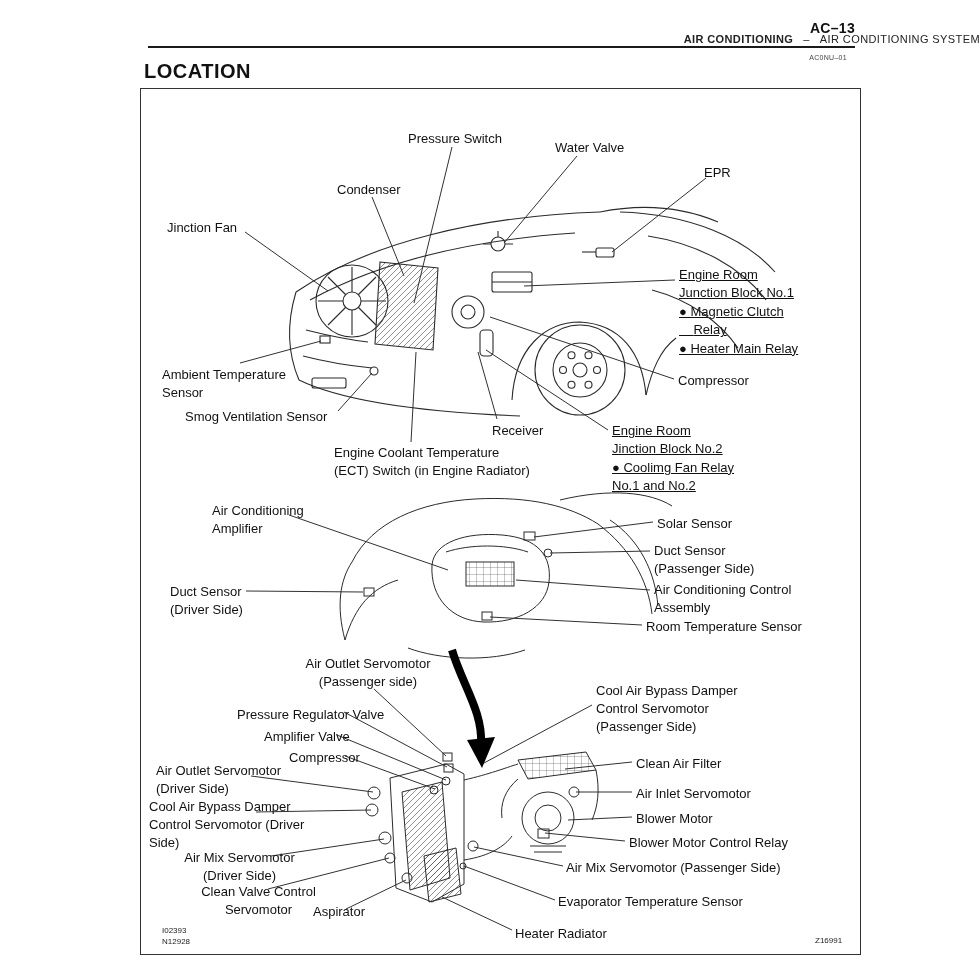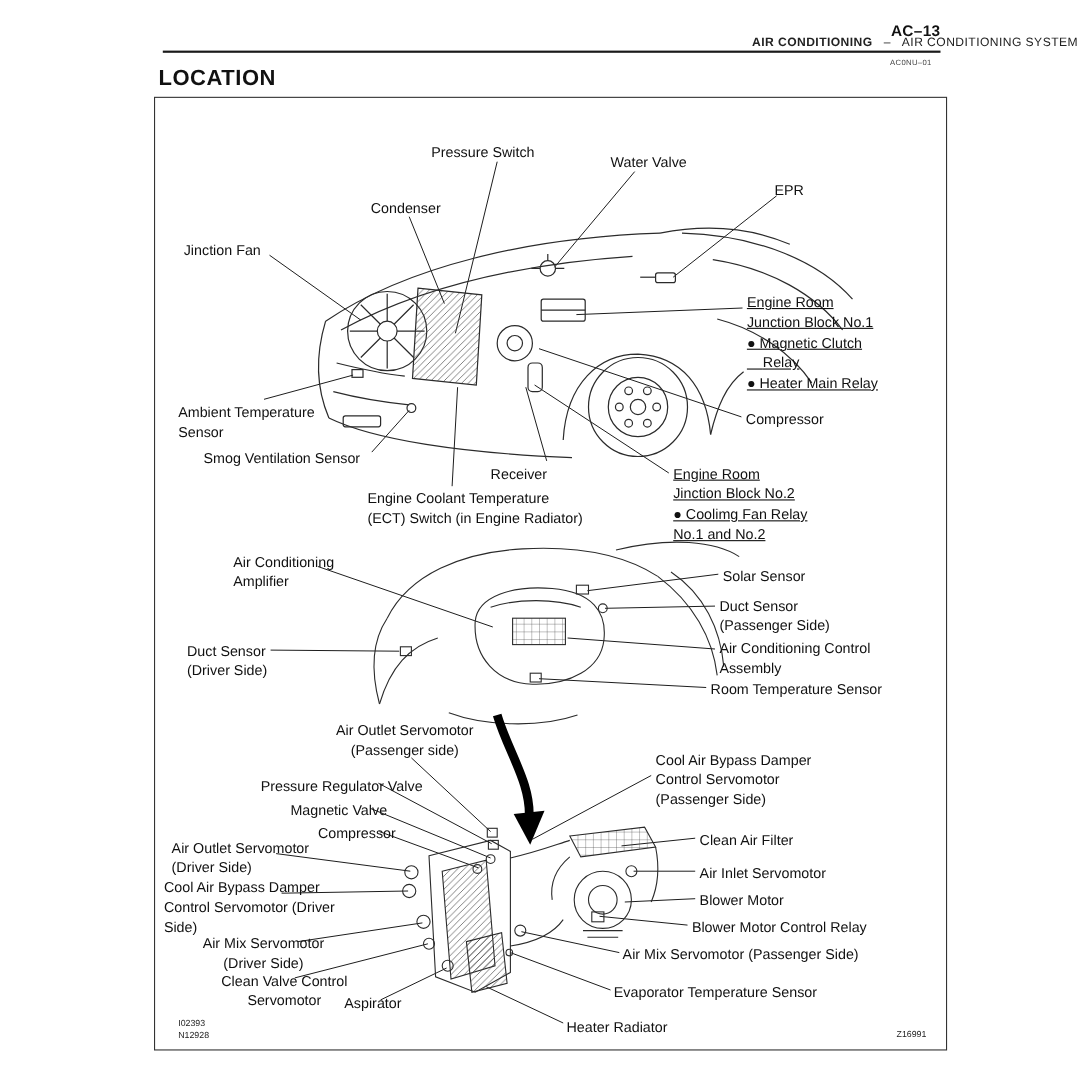--- a/index.html
+++ b/index.html
@@ -199,35 +199,35 @@
       <circle cx="548" cy="818" r="13"></circle>
       <path d="M530,846 h36 M534,852 h28"></path>
     </g>
     <circle cx="574" cy="792" r="5"></circle>
     <rect x="538" y="829" width="11" height="9"></rect>
     <circle cx="473" cy="846" r="5"></circle>
     <circle cx="463" cy="866" r="3"></circle>
   </g>
 </svg>
 
-<div class="lbl" style="left:392px;top:130px">Pressure Switch</div>
+<div class="lbl" style="left:408px;top:130px">Pressure Switch</div>
 <div class="lbl" style="left:555px;top:139px">Water Valve</div>
 <div class="lbl" style="left:704px;top:164px">EPR</div>
 <div class="lbl" style="left:337px;top:181px">Condenser</div>
 <div class="lbl" style="left:167px;top:219px">Jinction Fan</div>
 <div class="lbl list" style="left:679px;top:266px">Engine Room
 Junction Block No.1
 ● Magnetic Clutch
     Relay
 ● Heater Main Relay</div>
 <div class="lbl" style="left:162px;top:366px">Ambient Temperature
 Sensor</div>
 <div class="lbl" style="left:678px;top:372px">Compressor</div>
 <div class="lbl" style="left:185px;top:408px">Smog Ventilation Sensor</div>
-<div class="lbl" style="left:446px;top:422px">Receiver</div>
+<div class="lbl" style="left:492px;top:422px">Receiver</div>
 <div class="lbl list" style="left:612px;top:422px">Engine Room
 Jinction Block No.2
 ● Coolimg Fan Relay
 No.1 and No.2</div>
 <div class="lbl" style="left:334px;top:444px">Engine Coolant Temperature
 (ECT) Switch (in Engine Radiator)</div>
 <div class="lbl" style="left:212px;top:502px">Air Conditioning
 Amplifier</div>
 <div class="lbl" style="left:657px;top:515px">Solar Sensor</div>
 <div class="lbl" style="left:654px;top:542px">Duct Sensor
@@ -236,21 +236,21 @@
 (Driver Side)</div>
 <div class="lbl" style="left:654px;top:581px">Air Conditioning Control
 Assembly</div>
 <div class="lbl" style="left:646px;top:618px">Room Temperature Sensor</div>
 <div class="lbl center" style="left:288px;top:655px;width:160px">Air Outlet Servomotor
 (Passenger side)</div>
 <div class="lbl" style="left:596px;top:682px">Cool Air Bypass Damper
 Control Servomotor
 (Passenger Side)</div>
 <div class="lbl" style="left:237px;top:706px">Pressure Regulator Valve</div>
-<div class="lbl" style="left:264px;top:728px">Magnetic Valve</div>
+<div class="lbl" style="left:264px;top:728px">Amplifier Valve</div>
 <div class="lbl" style="left:289px;top:749px">Compressor</div>
 <div class="lbl" style="left:636px;top:755px">Clean Air Filter</div>
 <div class="lbl" style="left:156px;top:762px">Air Outlet Servomotor
 (Driver Side)</div>
 <div class="lbl" style="left:636px;top:785px">Air Inlet Servomotor</div>
 <div class="lbl" style="left:149px;top:798px">Cool Air Bypass Damper
 Control Servomotor (Driver
 Side)</div>
 <div class="lbl" style="left:636px;top:810px">Blower Motor</div>
 <div class="lbl" style="left:629px;top:834px">Blower Motor Control Relay</div>

